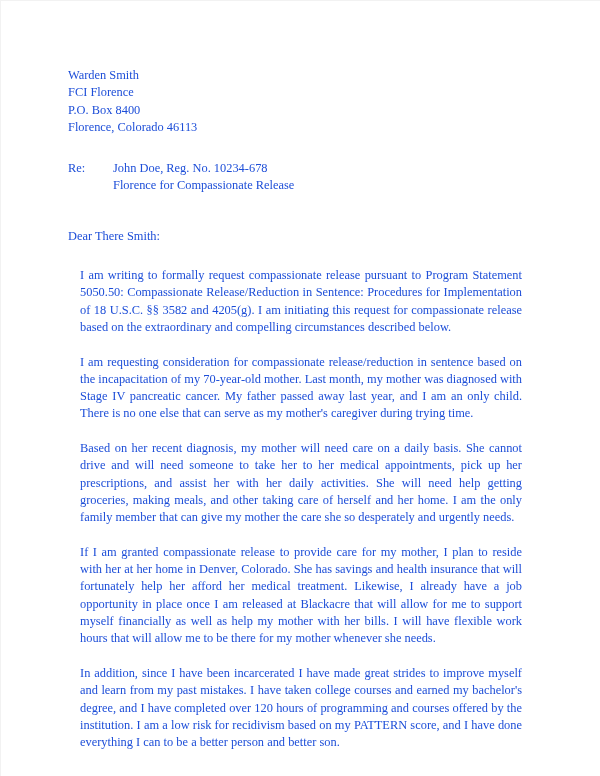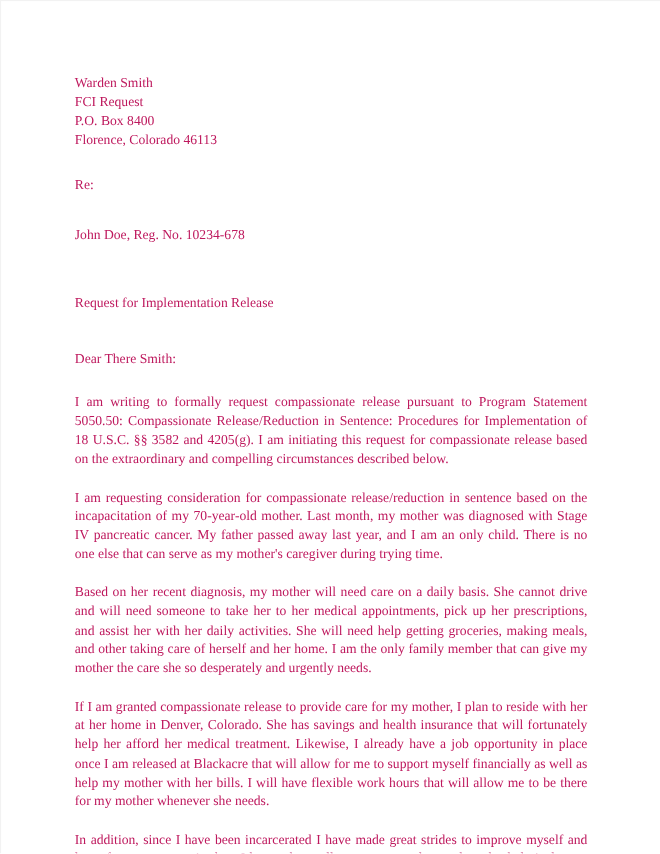--- a/index.html
+++ b/index.html
@@ -9,21 +9,21 @@
     background: #ffffff;
   }
 
   .page {
     position: relative;
     width: 600px;
     height: 776px;
     background: #ffffff;
     overflow: hidden;
     font-family: "Liberation Serif", "DejaVu Serif", serif;
-    color: #be185d;
+    color: #1d4ed8;
     box-sizing: border-box;
     
     border-top: 1px solid #f2f2f2;
     border-left: 1px solid #f2f2f2;
   }
 
   .sheet {
     position: absolute;
     left: 67px;
     top: 66px;
@@ -43,21 +43,20 @@
   
   .re-block {
     margin: 0 0 33px 0;
     display: block;
   }
   .re-row {
     display: flex;
     align-items: flex-start;
     font-size: 12.4px;
     line-height: 17.3px;
-    flex-direction: column;
   }
   .re-label {
     width: 45px;
     flex: 0 0 45px;
     white-space: pre;
   }
   .re-text {
     flex: 1 1 auto;
     white-space: pre;
   }
@@ -68,21 +67,21 @@
   
   .salutation {
     font-size: 12.4px;
     line-height: 17.3px;
     margin: 0 0 22px 0;
     white-space: pre;
   }
 
   
   .body-copy {
-    margin: 0;
+    margin: 12px;
   }
   .paragraph {
     font-size: 12.4px;
     line-height: 17.3px;
     text-align: justify;
     text-justify: inter-word;
     margin: 0 0 17.3px 0;
     hyphens: none;
     -webkit-hyphens: none;
   }
@@ -91,33 +90,33 @@
   }
 </style>
 </head>
 <body>
 
 <div class="page">
   <div class="sheet">
 
     <div class="address-block">
       <div class="address-line">Warden Smith</div>
-      <div class="address-line">FCI Request</div>
+      <div class="address-line">FCI Florence</div>
       <div class="address-line">P.O. Box 8400</div>
       <div class="address-line">Florence, Colorado 46113</div>
     </div>
 
     <div class="re-block">
       <div class="re-row">
         <span class="re-label">Re:</span>
         <span class="re-text">John Doe, Reg. No. 10234-678</span>
       </div>
       <div class="re-row re-row-continued">
         <span class="re-label">Re:</span>
-        <span class="re-text">Request for Implementation Release</span>
+        <span class="re-text">Florence for Compassionate Release</span>
       </div>
     </div>
 
     <div class="salutation">Dear There Smith:</div>
 
     <div class="body-copy">
       <p class="paragraph">I am writing to formally request compassionate release pursuant to Program Statement 5050.50: Compassionate Release/Reduction in Sentence: Procedures for Implementation of 18 U.S.C. §§ 3582 and 4205(g). I am initiating this request for compassionate release based on the extraordinary and compelling circumstances described below.</p>
       <p class="paragraph">I am requesting consideration for compassionate release/reduction in sentence based on the incapacitation of my 70-year-old mother. Last month, my mother was diagnosed with Stage IV pancreatic cancer. My father passed away last year, and I am an only child. There is no one else that can serve as my mother's caregiver during trying time.</p>
       <p class="paragraph">Based on her recent diagnosis, my mother will need care on a daily basis. She cannot drive and will need someone to take her to her medical appointments, pick up her prescriptions, and assist her with her daily activities. She will need help getting groceries, making meals, and other taking care of herself and her home. I am the only family member that can give my mother the care she so desperately and urgently needs.</p>
       <p class="paragraph">If I am granted compassionate release to provide care for my mother, I plan to reside with her at her home in Denver, Colorado. She has savings and health insurance that will fortunately help her afford her medical treatment. Likewise, I already have a job opportunity in place once I am released at Blackacre that will allow for me to support myself financially as well as help my mother with her bills. I will have flexible work hours that will allow me to be there for my mother whenever she needs.</p>

